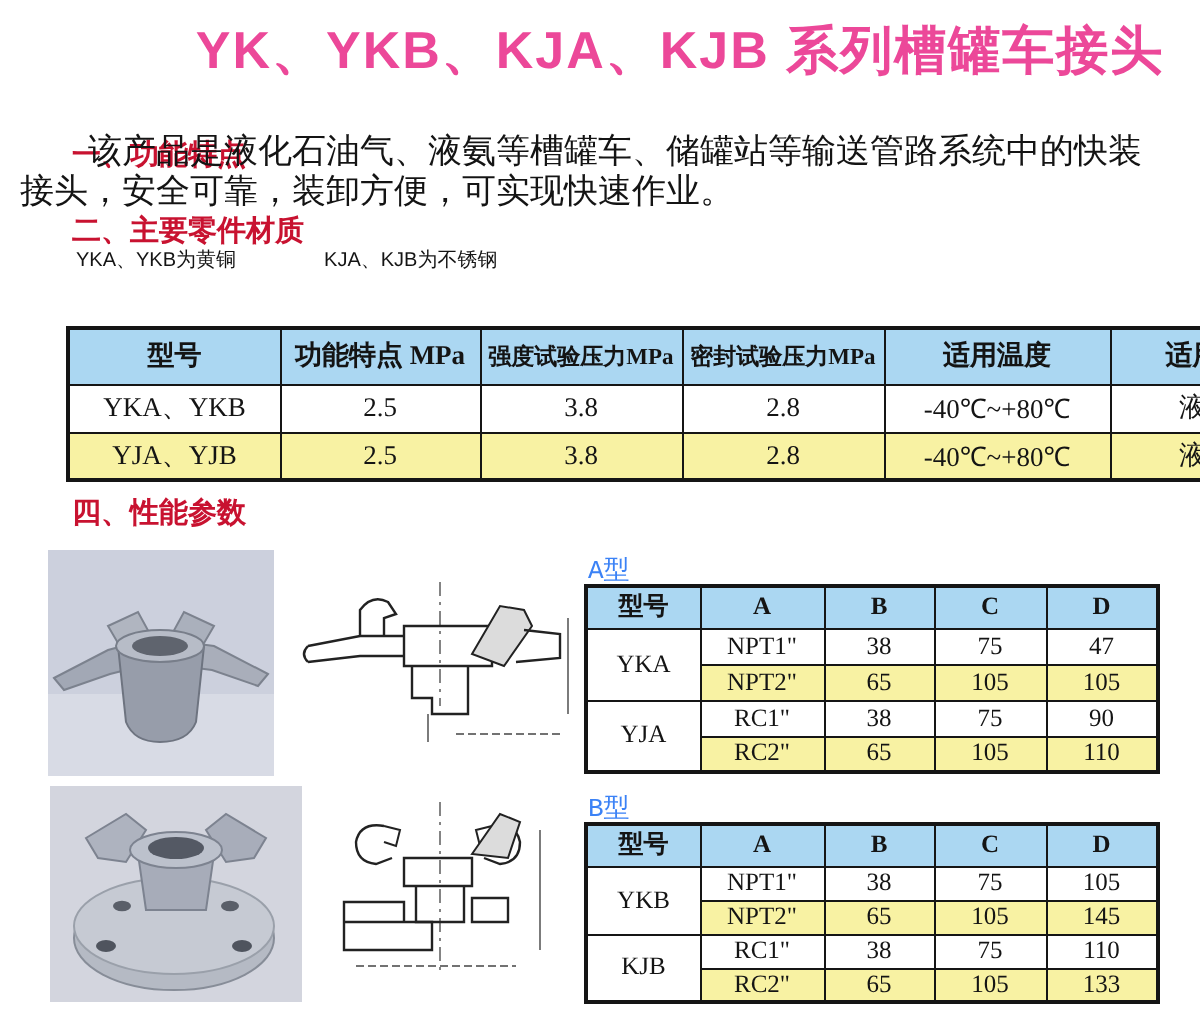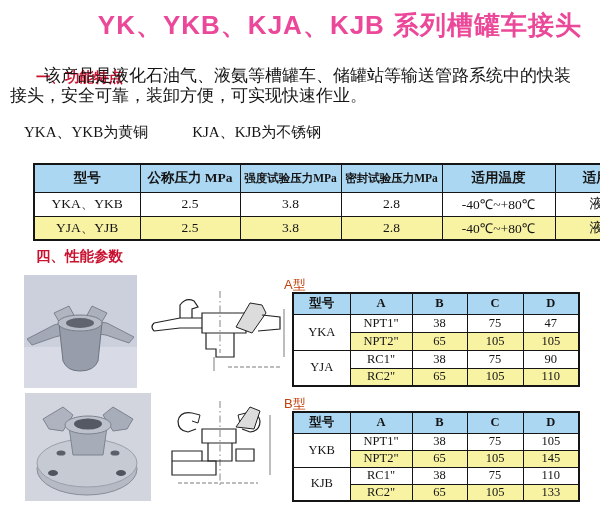--- a/index.html
+++ b/index.html
@@ -16,39 +16,39 @@
   }
   .h-features  { top:50px;margin-top:18px; }
   .h-materials { top:106px; }
   .h-performance { top:141px; }
   .h-dimensions { top:247px; }
   .para {
     position:absolute; top:66px; left:10px; width:574px;
     font-size:17px; line-height:19.5px; text-indent:2em; color:#141414;
   }
   .materials-line {
-    position:absolute; top:123px; left:24px; font-size:15px;font-family:Liberation Serif, serif;
+    position:absolute; top:123px; left:38px; font-size:10px;
   }
   .materials-line .gap { display:inline-block; width:44px; }
 
   table { border-collapse:collapse; table-layout:fixed; text-align:center; }
   th, td { border:1px solid #151515; padding:0; overflow:hidden; white-space:nowrap; }
 
   .perf-table {
     position:absolute; top:163px; left:33px; width:531px;
     font-family:"Liberation Serif", serif; font-size:13.5px;
     border:2px solid #151515;
   }
   .perf-table thead tr { height:28px; background:#abd7f2; }
   .perf-table tbody tr { height:24px; }
   .perf-table .th-small { font-size:11.5px; }
   .row-yellow { background:#f8f2a3; }
 
   .dim-label {
-    position:absolute; left:284px; font-family:Liberation Sans, sans-serif; font-size:13px; color:#c2410c;
+    position:absolute; left:294px; font-family:Liberation Mono, monospace; font-size:13px; color:#3b82f6;
   }
   .label-a { top:276px; }
   .label-b { top:395px; }
   .dim-table {
     position:absolute; left:292px; width:286px;
     font-family:"Liberation Serif", serif; font-size:12.5px;
     border:2px solid #151515;
   }
   .dim-table thead tr { height:21px; background:#abd7f2; }
   .table-a { top:292px; } .table-a tbody tr { height:18px; }
@@ -63,38 +63,39 @@
 </head>
 <body>
 
 <div class="page">
 
   <div class="title">YK、YKB、KJA、KJB 系列槽罐车接头</div>
 
   <div class="sec-heading h-features">一、功能特点</div>
   <div class="para">该产品是液化石油气、液氨等槽罐车、储罐站等输送管路系统中的快装接头，安全可靠，装卸方便，可实现快速作业。</div>
 
+  <div class="sec-heading h-materials">二、主要零件材质</div>
   <div class="materials-line">
     <span>YKA、YKB为黄铜</span><span class="gap"></span><span>KJA、KJB为不锈钢</span>
   </div>
 
 
   <table class="perf-table">
     <colgroup>
       <col style="width:106px">
         <col style="width:100px">
         <col style="width:101px">
       <col style="width:101px">
         <col style="width:113px">
         <col style="width:110px">
     </colgroup>
     <thead>
       <tr>
         <th>型号</th>
-        <th>公称压力 MPa</th>
+        <th>功能特点 MPa</th>
         <th class="th-small">强度试验压力MPa</th>
         <th class="th-small">密封试验压力MPa</th>
         <th>适用温度</th>
         <th>适用介质</th>
       </tr>
     </thead>
     <tbody>
       <tr>
         <td>YKA、YKB</td>
         <td>2.5</td>

